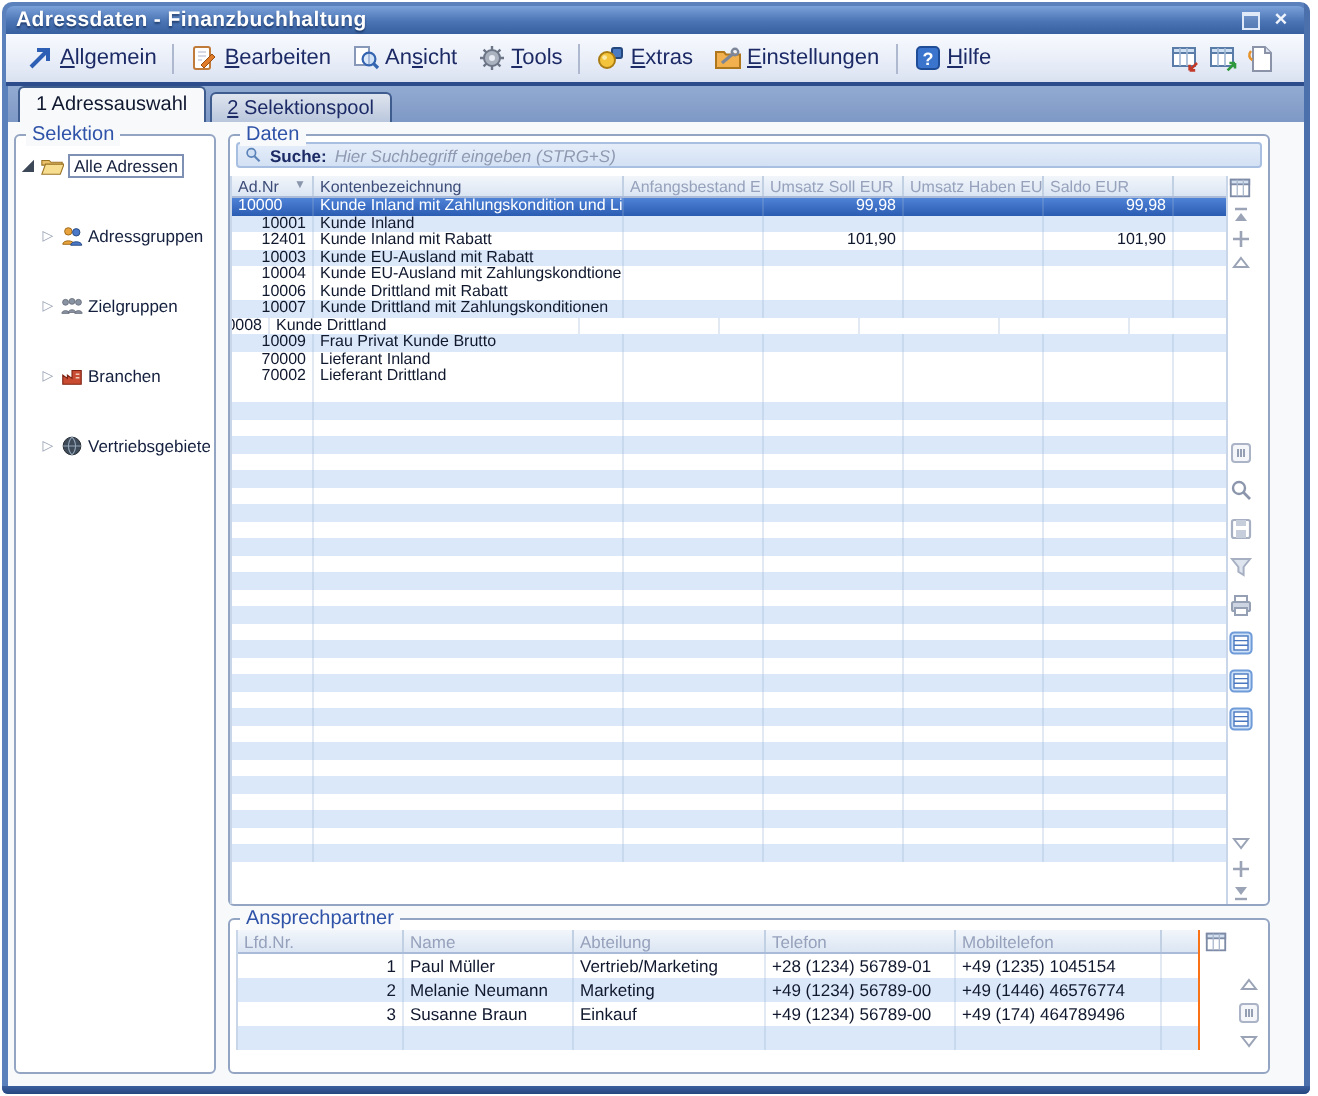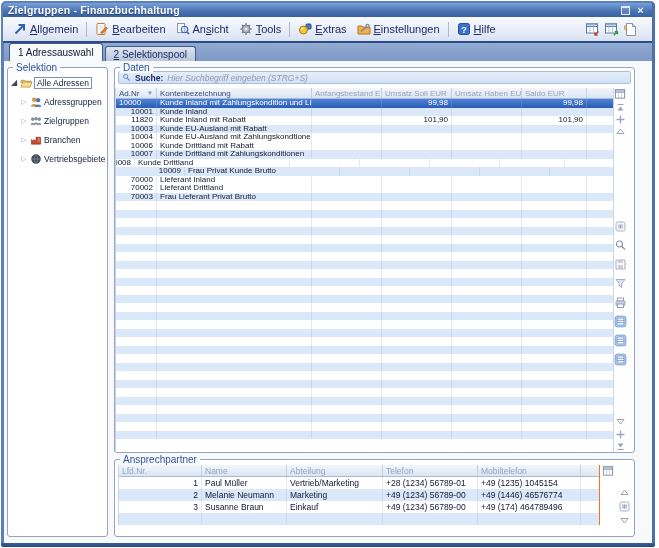--- a/index.html
+++ b/index.html
@@ -41,21 +41,21 @@
   
   .gbox{position:absolute;border:1px solid #94a5c4;border-radius:3px;background:#fff;box-sizing:border-box;}
   #selektion-box{left:6px;top:66px;width:101px;height:470px;}
   #daten-box{left:113px;top:66px;width:521px;height:386px;}
   #kontakt-box{left:113px;top:458px;width:521px;height:78px;}
   .gbox-label{position:absolute;font-size:10px;line-height:11px;color:#2f53a8;background:#f8f9fb;padding:0 3px;z-index:5;}
 
   
   #tree{position:absolute;left:9px;top:72px;width:96px;}
   .tree-row{display:flex;align-items:center;height:19px;font-size:8.5px;color:#15203e;gap:2px;white-space:nowrap;}
-  .tree-row.child{padding-left:10px;}
+  .tree-row.child{padding-left:10px;margin-top:16px;}
   .tw{width:8px;text-align:center;font-size:7px;color:#9aa4b4;flex:none;}
   .tw.exp{color:#3c4858;font-size:8px;}
   .tree-ic{width:12px;height:12px;flex:none;}
   .tree-ic svg{width:100%;height:100%;display:block;}
   .tree-label{overflow:hidden;}
   .tree-label.sel{border:1px solid #7e91b4;background:#fff;padding:0 2px;}
 
   
   #search-bar{position:absolute;left:117px;top:70px;width:513px;height:13px;box-sizing:border-box;
     background:linear-gradient(#e5edf9,#d3e1f4);border:1px solid #a9bfe2;border-radius:2px;
@@ -94,21 +94,21 @@
   .strip-ic{position:absolute;width:13px;height:13px;z-index:6;}
   .strip-ic svg{width:100%;height:100%;display:block;}
   u{text-decoration:underline;}
 </style>
 </head>
 <body>
 
 <div class="window">
 
   <div class="titlebar">
-    <span class="title">Zielgruppen - Finanzbuchhaltung</span>
+    <span class="title">Adressdaten - Finanzbuchhaltung</span>
     <span class="tb-btn">
         <span class="restore-glyph"></span>
       </span>
     <span class="tb-btn">
         <span class="close-glyph">×</span>
       </span>
   </div>
 
   <div class="menubar">
     <span style="display:flex;align-items:center;">
@@ -339,21 +339,21 @@
         <div class="tr alt">
           <div class="td num" style="width: 41px;">10001</div>
           <div class="td" style="width: 155px;">Kunde Inland</div>
           <div class="td num" style="width: 70px;"></div>
           <div class="td num" style="width: 70px;"></div>
           <div class="td num" style="width: 70px;"></div>
           <div class="td num" style="width: 65px;"></div>
           <div class="td last" style="width: 26px;"></div>
         </div>
         <div class="tr">
-          <div class="td num" style="width: 41px;">11820</div>
+          <div class="td num" style="width: 41px;">12401</div>
           <div class="td" style="width: 155px;">Kunde Inland mit Rabatt</div>
           <div class="td num" style="width: 70px;"></div>
           <div class="td num" style="width: 70px;">101,90</div>
           <div class="td num" style="width: 70px;"></div>
           <div class="td num" style="width: 65px;">101,90</div>
           <div class="td last" style="width: 26px;"></div>
         </div>
         <div class="tr alt">
           <div class="td num" style="width: 41px;">10003</div>
           <div class="td" style="width: 155px;">Kunde EU-Ausland mit Rabatt</div>
@@ -393,49 +393,40 @@
         <div class="tr">
           <div class="td num" style="width: 19px;">10008</div>
           <div class="td" style="width: 155px;">Kunde Drittland</div>
           <div class="td num" style="width: 70px;"></div>
           <div class="td num" style="width: 70px;"></div>
           <div class="td num" style="width: 70px;"></div>
           <div class="td num" style="width: 65px;"></div>
           <div class="td last" style="width: 26px;"></div>
         </div>
         <div class="tr alt">
-          <div class="td num" style="width: 41px; margin-left: 28px;">10009</div>
+          <div class="td num" style="width: 41px;">10009</div>
           <div class="td" style="width: 155px;">Frau Privat Kunde Brutto</div>
           <div class="td num" style="width: 70px;"></div>
           <div class="td num" style="width: 70px;"></div>
           <div class="td num" style="width: 70px;"></div>
           <div class="td num" style="width: 65px;"></div>
           <div class="td last" style="width: 26px;"></div>
         </div>
         <div class="tr">
           <div class="td num" style="width: 41px;">70000</div>
           <div class="td" style="width: 155px;">Lieferant Inland</div>
           <div class="td num" style="width: 70px;"></div>
           <div class="td num" style="width: 70px;"></div>
           <div class="td num" style="width: 70px;"></div>
           <div class="td num" style="width: 65px;"></div>
           <div class="td last" style="width: 26px;"></div>
         </div>
         <div class="tr">
           <div class="td num" style="width: 41px;">70002</div>
           <div class="td" style="width: 155px;">Lieferant Drittland</div>
-          <div class="td num" style="width: 70px;"></div>
-          <div class="td num" style="width: 70px;"></div>
-          <div class="td num" style="width: 70px;"></div>
-          <div class="td num" style="width: 65px;"></div>
-          <div class="td last" style="width: 26px;"></div>
-        </div>
-        <div class="tr alt">
-          <div class="td num" style="width: 41px;">70003</div>
-          <div class="td" style="width: 155px;">Frau Lieferant Privat Brutto</div>
           <div class="td num" style="width: 70px;"></div>
           <div class="td num" style="width: 70px;"></div>
           <div class="td num" style="width: 70px;"></div>
           <div class="td num" style="width: 65px;"></div>
           <div class="td last" style="width: 26px;"></div>
         </div>
         <div class="tr">
           <div class="td num" style="width: 41px;"></div>
           <div class="td" style="width: 155px;"></div>
           <div class="td num" style="width: 70px;"></div>

